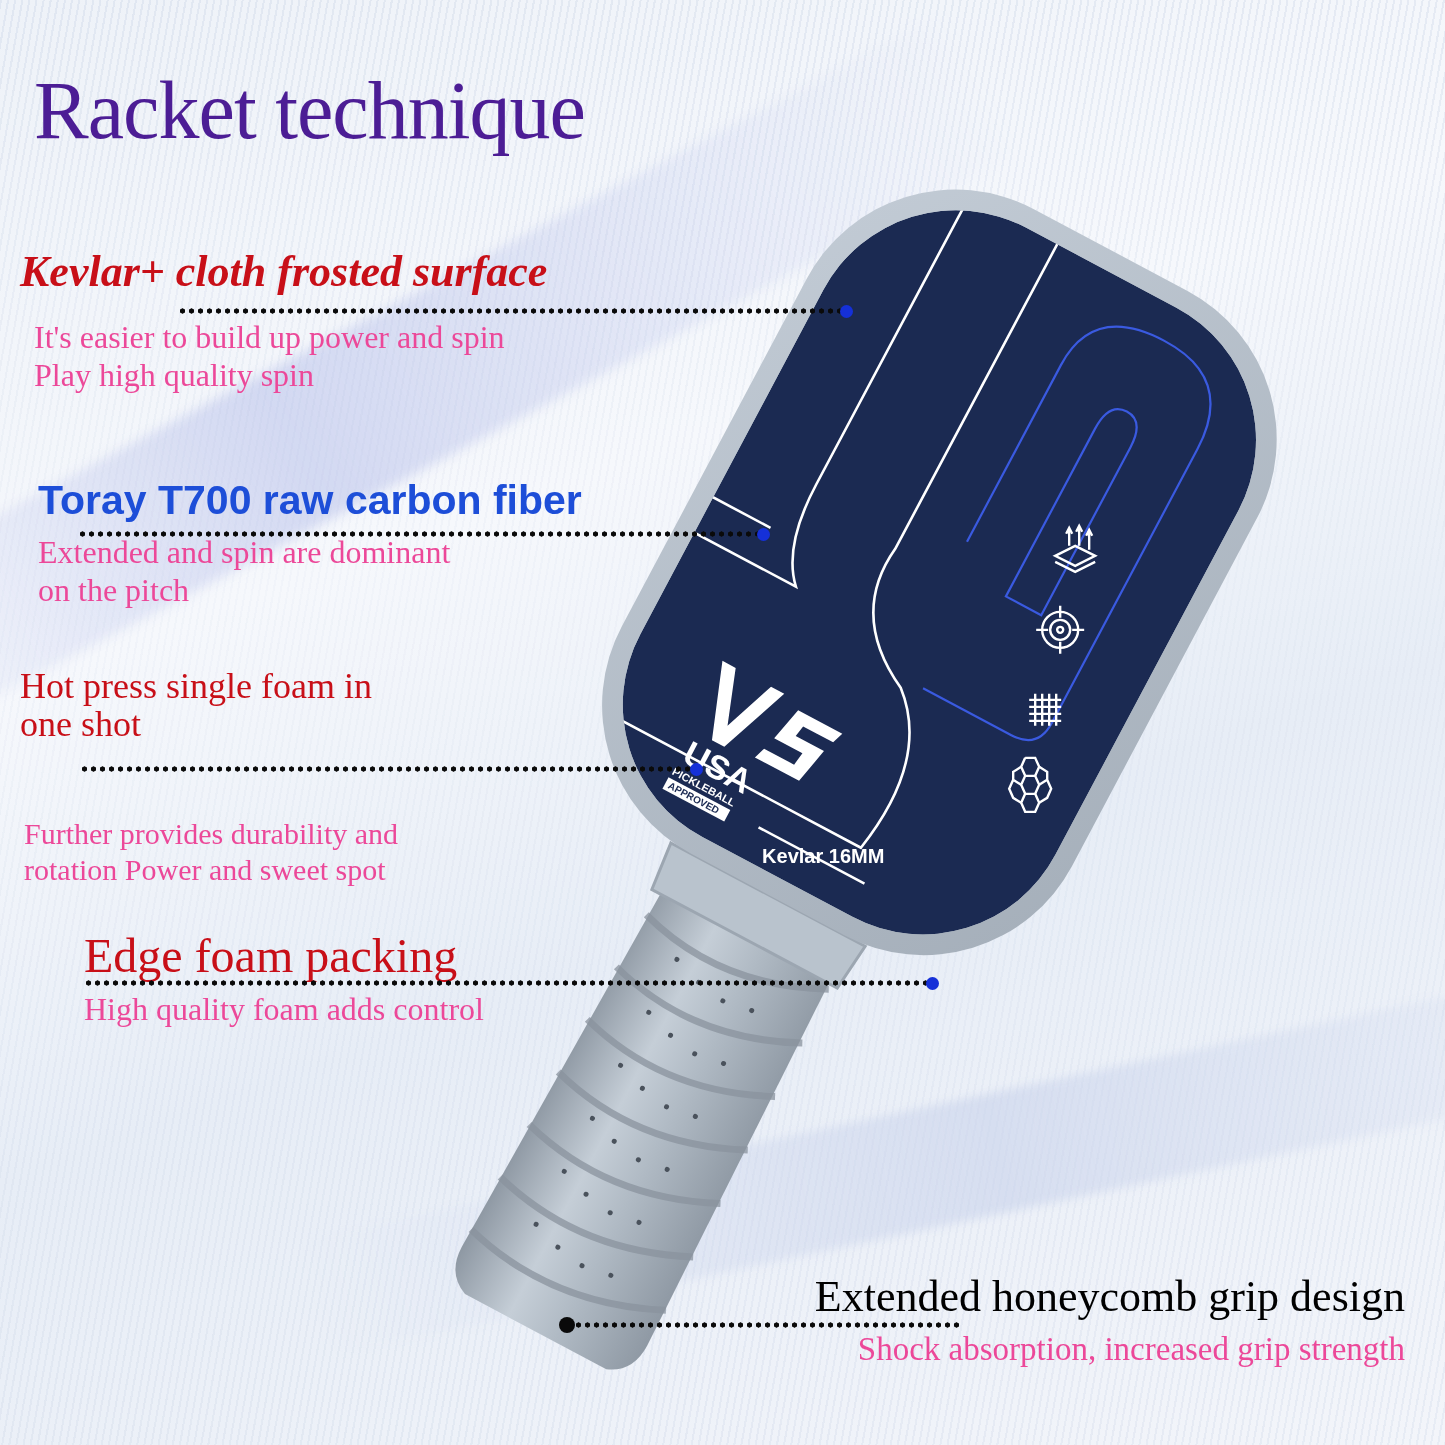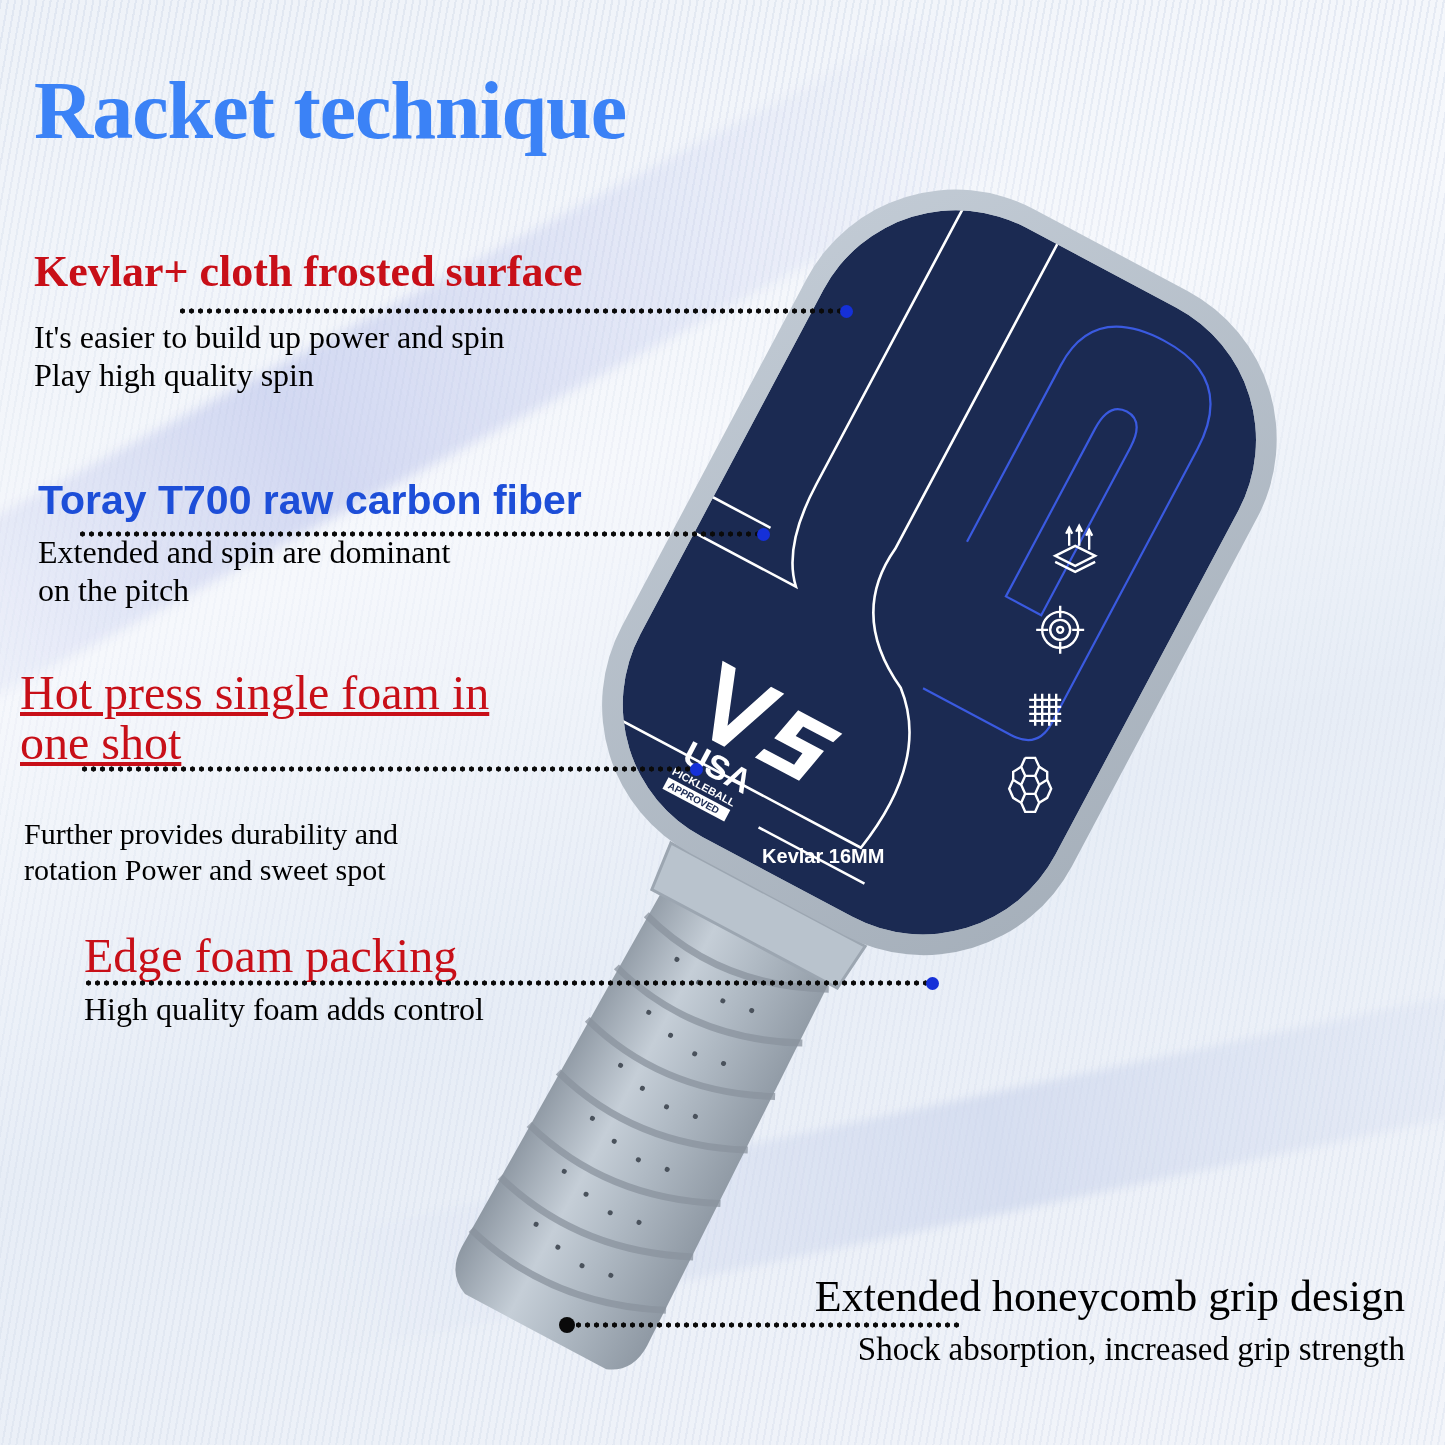--- a/index.html
+++ b/index.html
@@ -13,38 +13,38 @@
     mask-image:linear-gradient(180deg,rgba(0,0,0,.8),rgba(0,0,0,.2) 40%,rgba(0,0,0,.6) 100%);}
   .bg-swoosh{position:absolute;left:-200px;top:620px;width:1300px;height:160px;
     transform:rotate(-28deg);transform-origin:left top;
     background:linear-gradient(90deg,rgba(170,180,230,0) 0%,rgba(170,180,230,.45) 40%,rgba(170,180,230,0) 100%);
     filter:blur(6px);pointer-events:none;}
   .bg-swoosh2{position:absolute;left:300px;top:1240px;width:1400px;height:120px;
     transform:rotate(-12deg);transform-origin:left top;
     background:linear-gradient(90deg,rgba(200,210,235,0) 0%,rgba(200,210,235,.6) 50%,rgba(200,210,235,0) 100%);
     filter:blur(5px);pointer-events:none;}
 
-  .title{position:absolute;left:34px;top:70px;margin:0;font-size:82px;font-weight:bold;
-    color:#3b82f6;letter-spacing:-1px;line-height:1;white-space:nowrap;}
+  .title{position:absolute;left:34px;top:70px;margin:0;font-size:82px;font-weight:normal;
+    color:#4c1d95;letter-spacing:-1px;line-height:1;white-space:nowrap;}
 
   .paddle{position:absolute;left:0;top:0;width:1445px;height:1445px;pointer-events:none;}
 
   .callout{position:absolute;}
   .c-head{margin:0;font-weight:bold;color:#c80f18;line-height:1;white-space:nowrap;}
-  .c-body{margin:0;color:#000000;line-height:1.2;}
+  .c-body{margin:0;color:#ec4899;line-height:1.2;}
   .c-body span{display:block;white-space:nowrap;}
   .leader{position:absolute;height:6px;
     background-image:radial-gradient(circle,#0a0a0a 2.4px,rgba(0,0,0,0) 2.8px);
     background-size:9px 6px;background-repeat:repeat-x;}
   .dot-end{position:absolute;width:13px;height:13px;border-radius:50%;background:#1530d8;}
   .dot-start{position:absolute;width:16px;height:16px;border-radius:50%;background:#0a0a0a;}
 
   #c1 .c-head{font-size:44px;}
   #c2 .c-head{font-family:Liberation Sans, sans-serif;font-size:41px;color:#1d4ed8;}
-  #c3 .c-head{font-size:48px;font-weight:normal;line-height:1.05;text-decoration:underline;}
+  #c3 .c-head{font-size:36px;font-weight:normal;line-height:1.05;}
   #c4 .c-head{font-size:48px;font-weight:normal;}
   #c5 .c-head{font-size:44px;font-weight:normal;color:#000000;}
   .c-body.b32{font-size:32px;}
   .c-body.b30{font-size:30px;}
 </style>
 </head>
 <body>
 
 <div class="bg-stripes"></div>
 <div class="bg-swoosh"></div>
@@ -166,21 +166,21 @@
           <path d="M9 0 L17 -5 L21 4 L17 13 L9 18 M9 -18 L17 -13 L17 -5"></path>
           <path d="M-9 0 L-17 -5 L-21 4 L-17 13 L-9 18 M-9 -18 L-17 -13 L-17 -5"></path>
         </g>
       </g>
     </g>
   </g>
 </svg>
 
 <h1 class="title">Racket technique</h1>
 
-<div class="callout" id="c1" style="left:34px;top:250px;">
+<div class="callout" id="c1" style="left:20px;top:250px;font-style:italic;">
   <p class="c-head">Kevlar+ cloth frosted surface</p>
 </div>
 <div class="leader" style="left:178px;top:308px;width:665px;"></div>
 <div class="dot-end" style="left:840px;top:305px;"></div>
 <div class="callout" style="left:34px;top:318px;">
   <p class="c-body b32">
     <span>It's easier to build up power and spin</span>
     <span>Play high quality spin</span>
   </p>
 </div>

